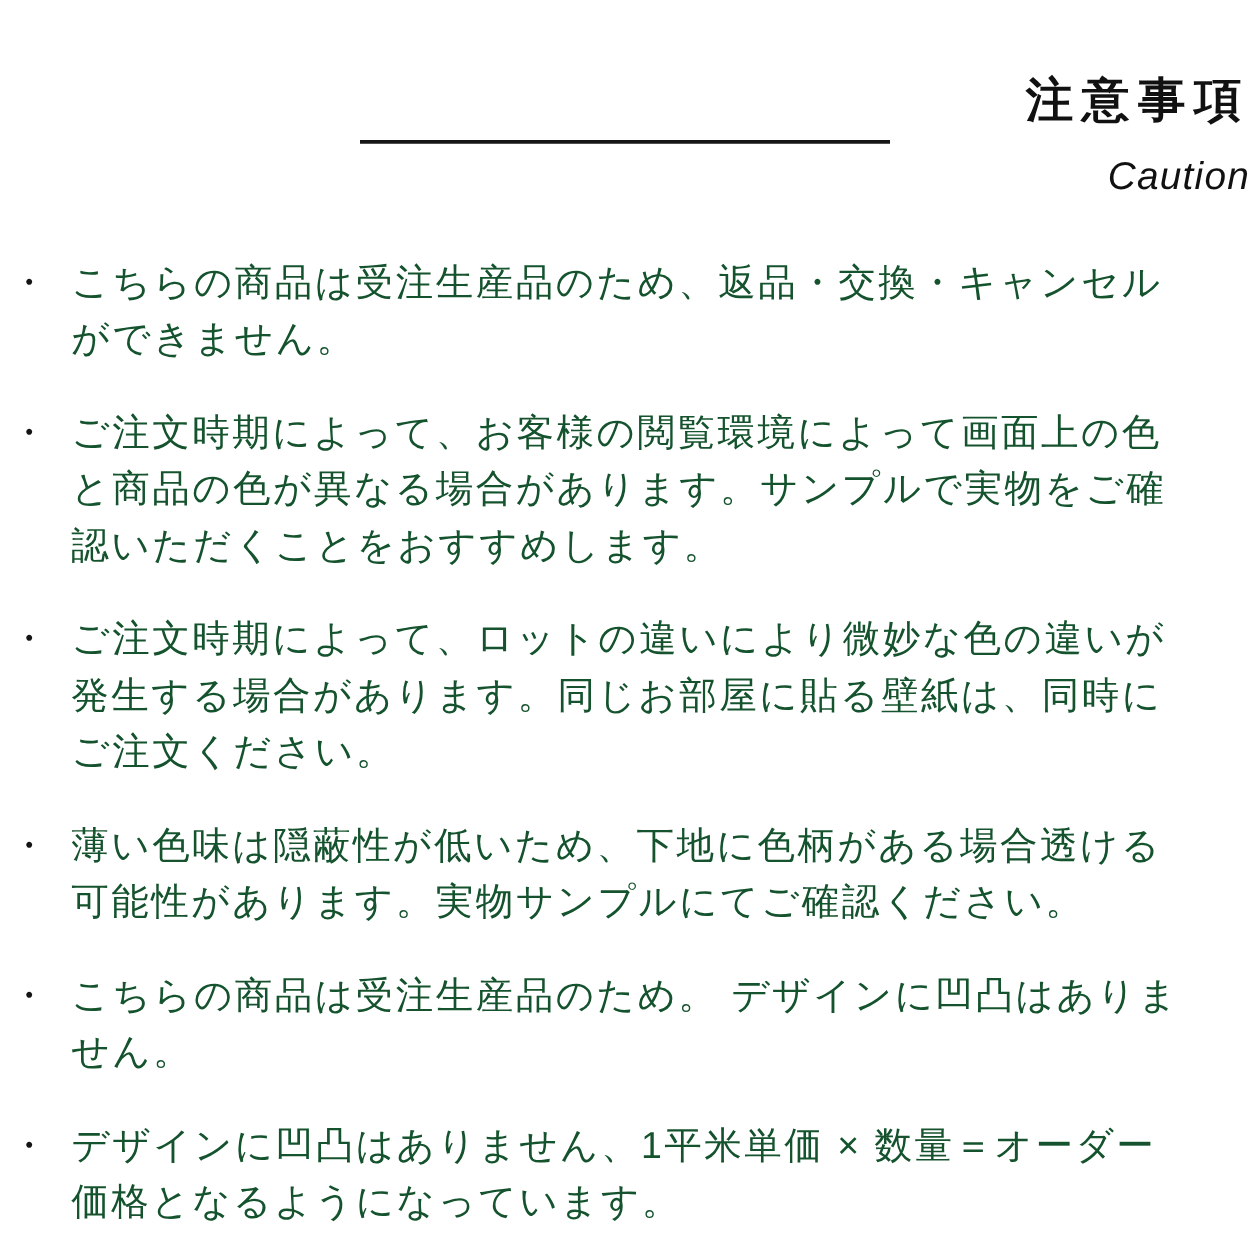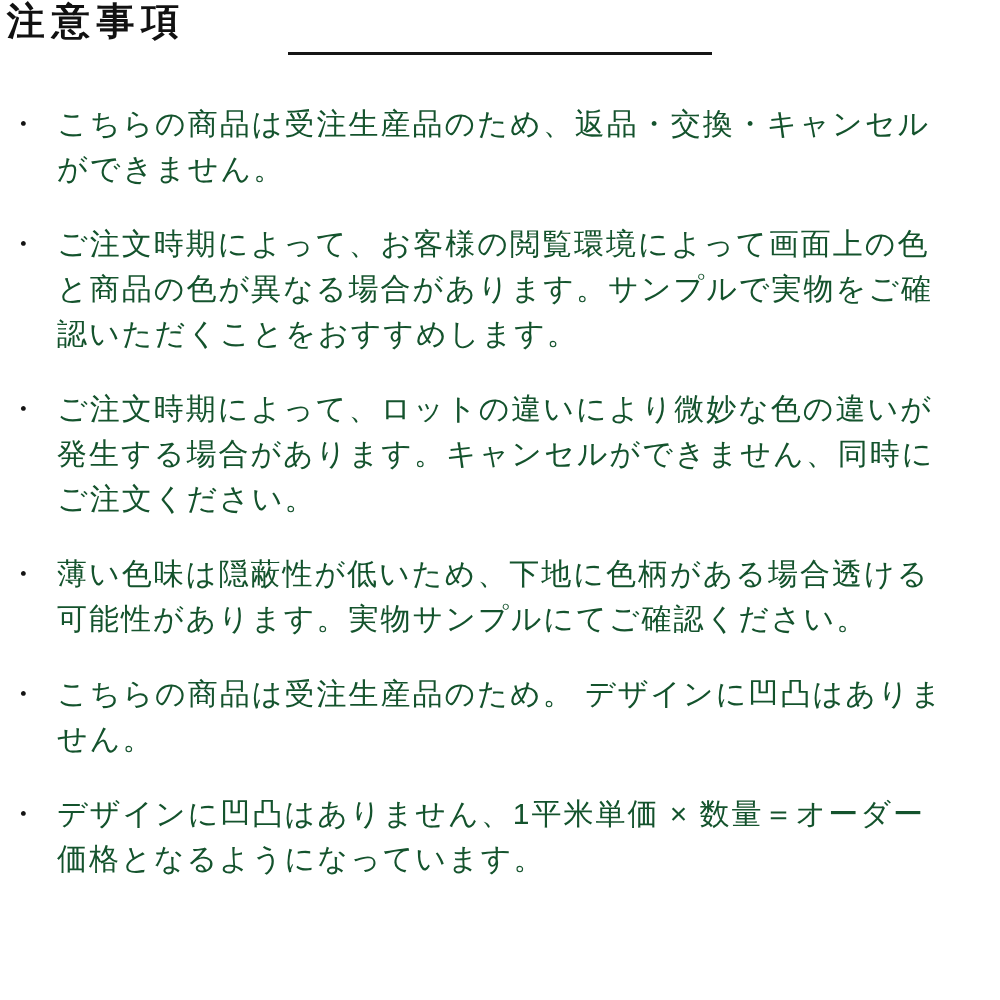--- a/index.html
+++ b/index.html
@@ -10,21 +10,22 @@
   .page {
     position: relative;
     width: 1000px;
     height: 1000px;
     background: #ffffff;
     overflow: hidden;
     font-family: "Liberation Sans", sans-serif;
     color: #141414;
   }
   .header {
-    text-align: left;
+    padding-top: 60px;
+    text-align: right;
   }
   .title {
     margin: 0;
     font-size: 38px;
     line-height: 42px;
     font-weight: 700;
     letter-spacing: 0.18em;
     text-indent: 0.18em;
     color: #111111;
   }
@@ -70,37 +71,38 @@
   }
 </style>
 </head>
 <body>
 
 <div class="page">
 
   <header class="header">
     <h1 class="title">注意事項</h1>
     <div class="divider"></div>
+    <div class="subtitle">Caution</div>
   </header>
 
   <main class="notes">
 
     <div class="note">
       <span class="dot">・</span>
       <p class="note-text">こちらの商品は受注生産品のため、返品・交換・キャンセルができません。</p>
     </div>
 
     <div class="note">
       <span class="dot">・</span>
       <p class="note-text">ご注文時期によって、お客様の閲覧環境によって画面上の色と商品の色が異なる場合があります。サンプルで実物をご確認いただくことをおすすめします。</p>
     </div>
 
     <div class="note">
       <span class="dot">・</span>
-      <p class="note-text">ご注文時期によって、ロットの違いにより微妙な色の違いが発生する場合があります。キャンセルができません、同時にご注文ください。</p>
+      <p class="note-text">ご注文時期によって、ロットの違いにより微妙な色の違いが発生する場合があります。同じお部屋に貼る壁紙は、同時にご注文ください。</p>
     </div>
 
     <div class="note">
       <span class="dot">・</span>
       <p class="note-text">薄い色味は隠蔽性が低いため、下地に色柄がある場合透ける可能性があります。実物サンプルにてご確認ください。</p>
     </div>
 
     <div class="note">
       <span class="dot">・</span>
       <p class="note-text">こちらの商品は受注生産品のため。 デザインに凹凸はありません。</p>

